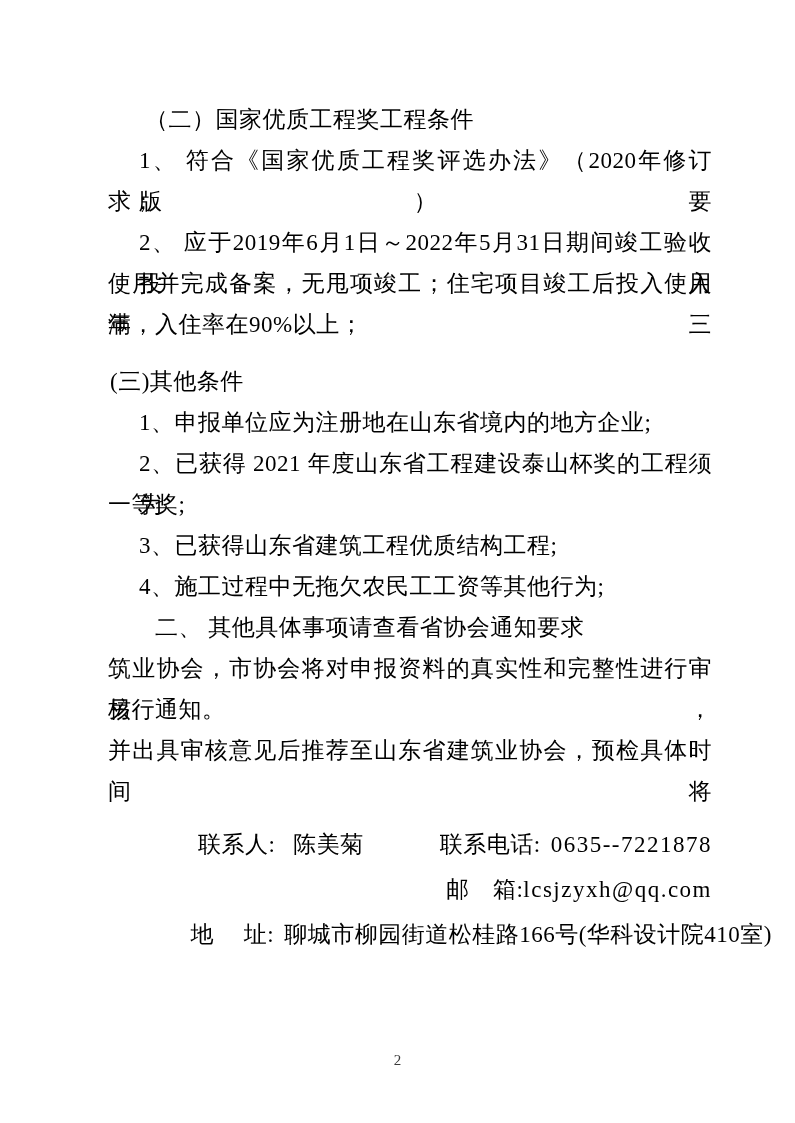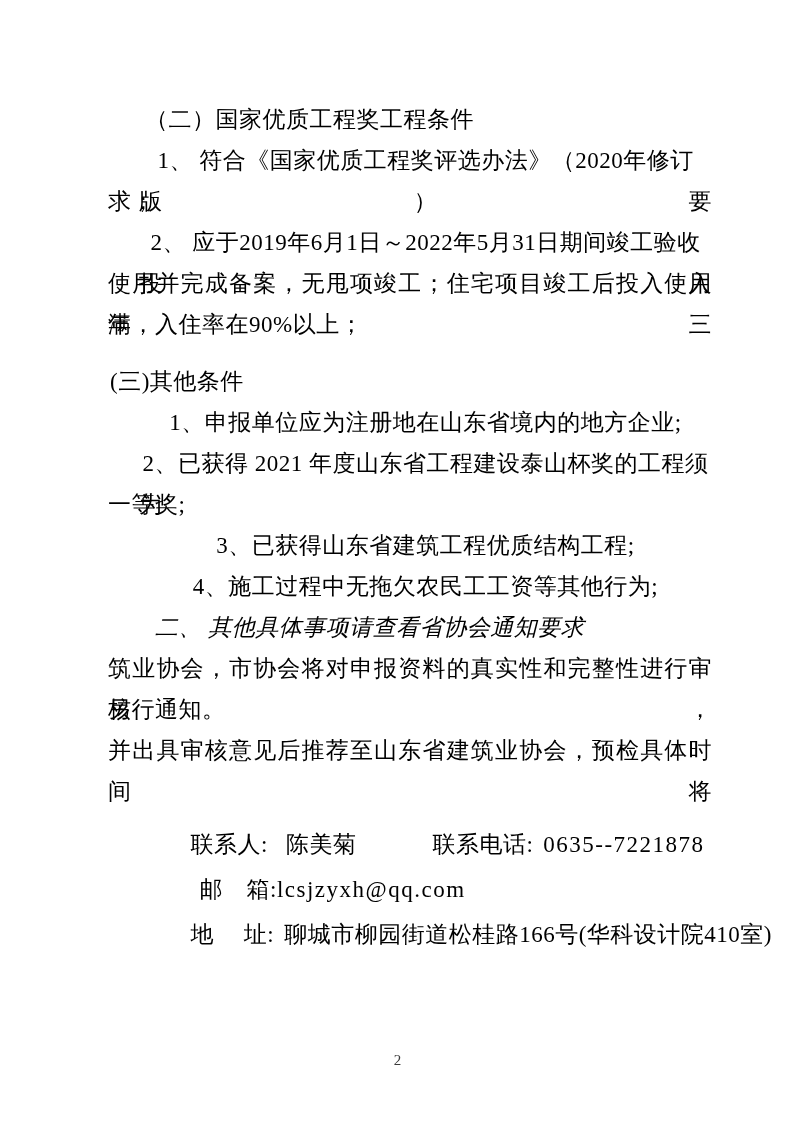--- a/index.html
+++ b/index.html
@@ -24,29 +24,30 @@
     letter-spacing:0.5px;
   }
   
   .fill {
     white-space:normal;
     text-align:justify;
     text-align-last:justify;
   }
   
   .i37 { padding-left:37px; }
-  .i31 { padding-left:31px;text-align:center; }
-  .i47 { padding-left:47px;font-style:italic; }
+  .i31 { padding-left:31px; }
+  .i47 { padding-left:47px; }
   .i2  { padding-left:2px;margin-top:16px;  }
   .contact {
     font-size:23px;
     line-height:45px;
     height:45px;
     white-space:pre;
     letter-spacing:0.5px;
+    text-align:right;
   }
   .c-person  { margin-top:6px; padding-left:45px; }
   .c-email   { padding-left:54px; }
   .c-address { padding-left:45px; }
   .gap18 { margin-left:18px; }
   .gap76 { margin-left:76px; }
   .gap10 { margin-left:10px; }
   .latin { letter-spacing:1.5px; }
   .footer {
     position:absolute;

